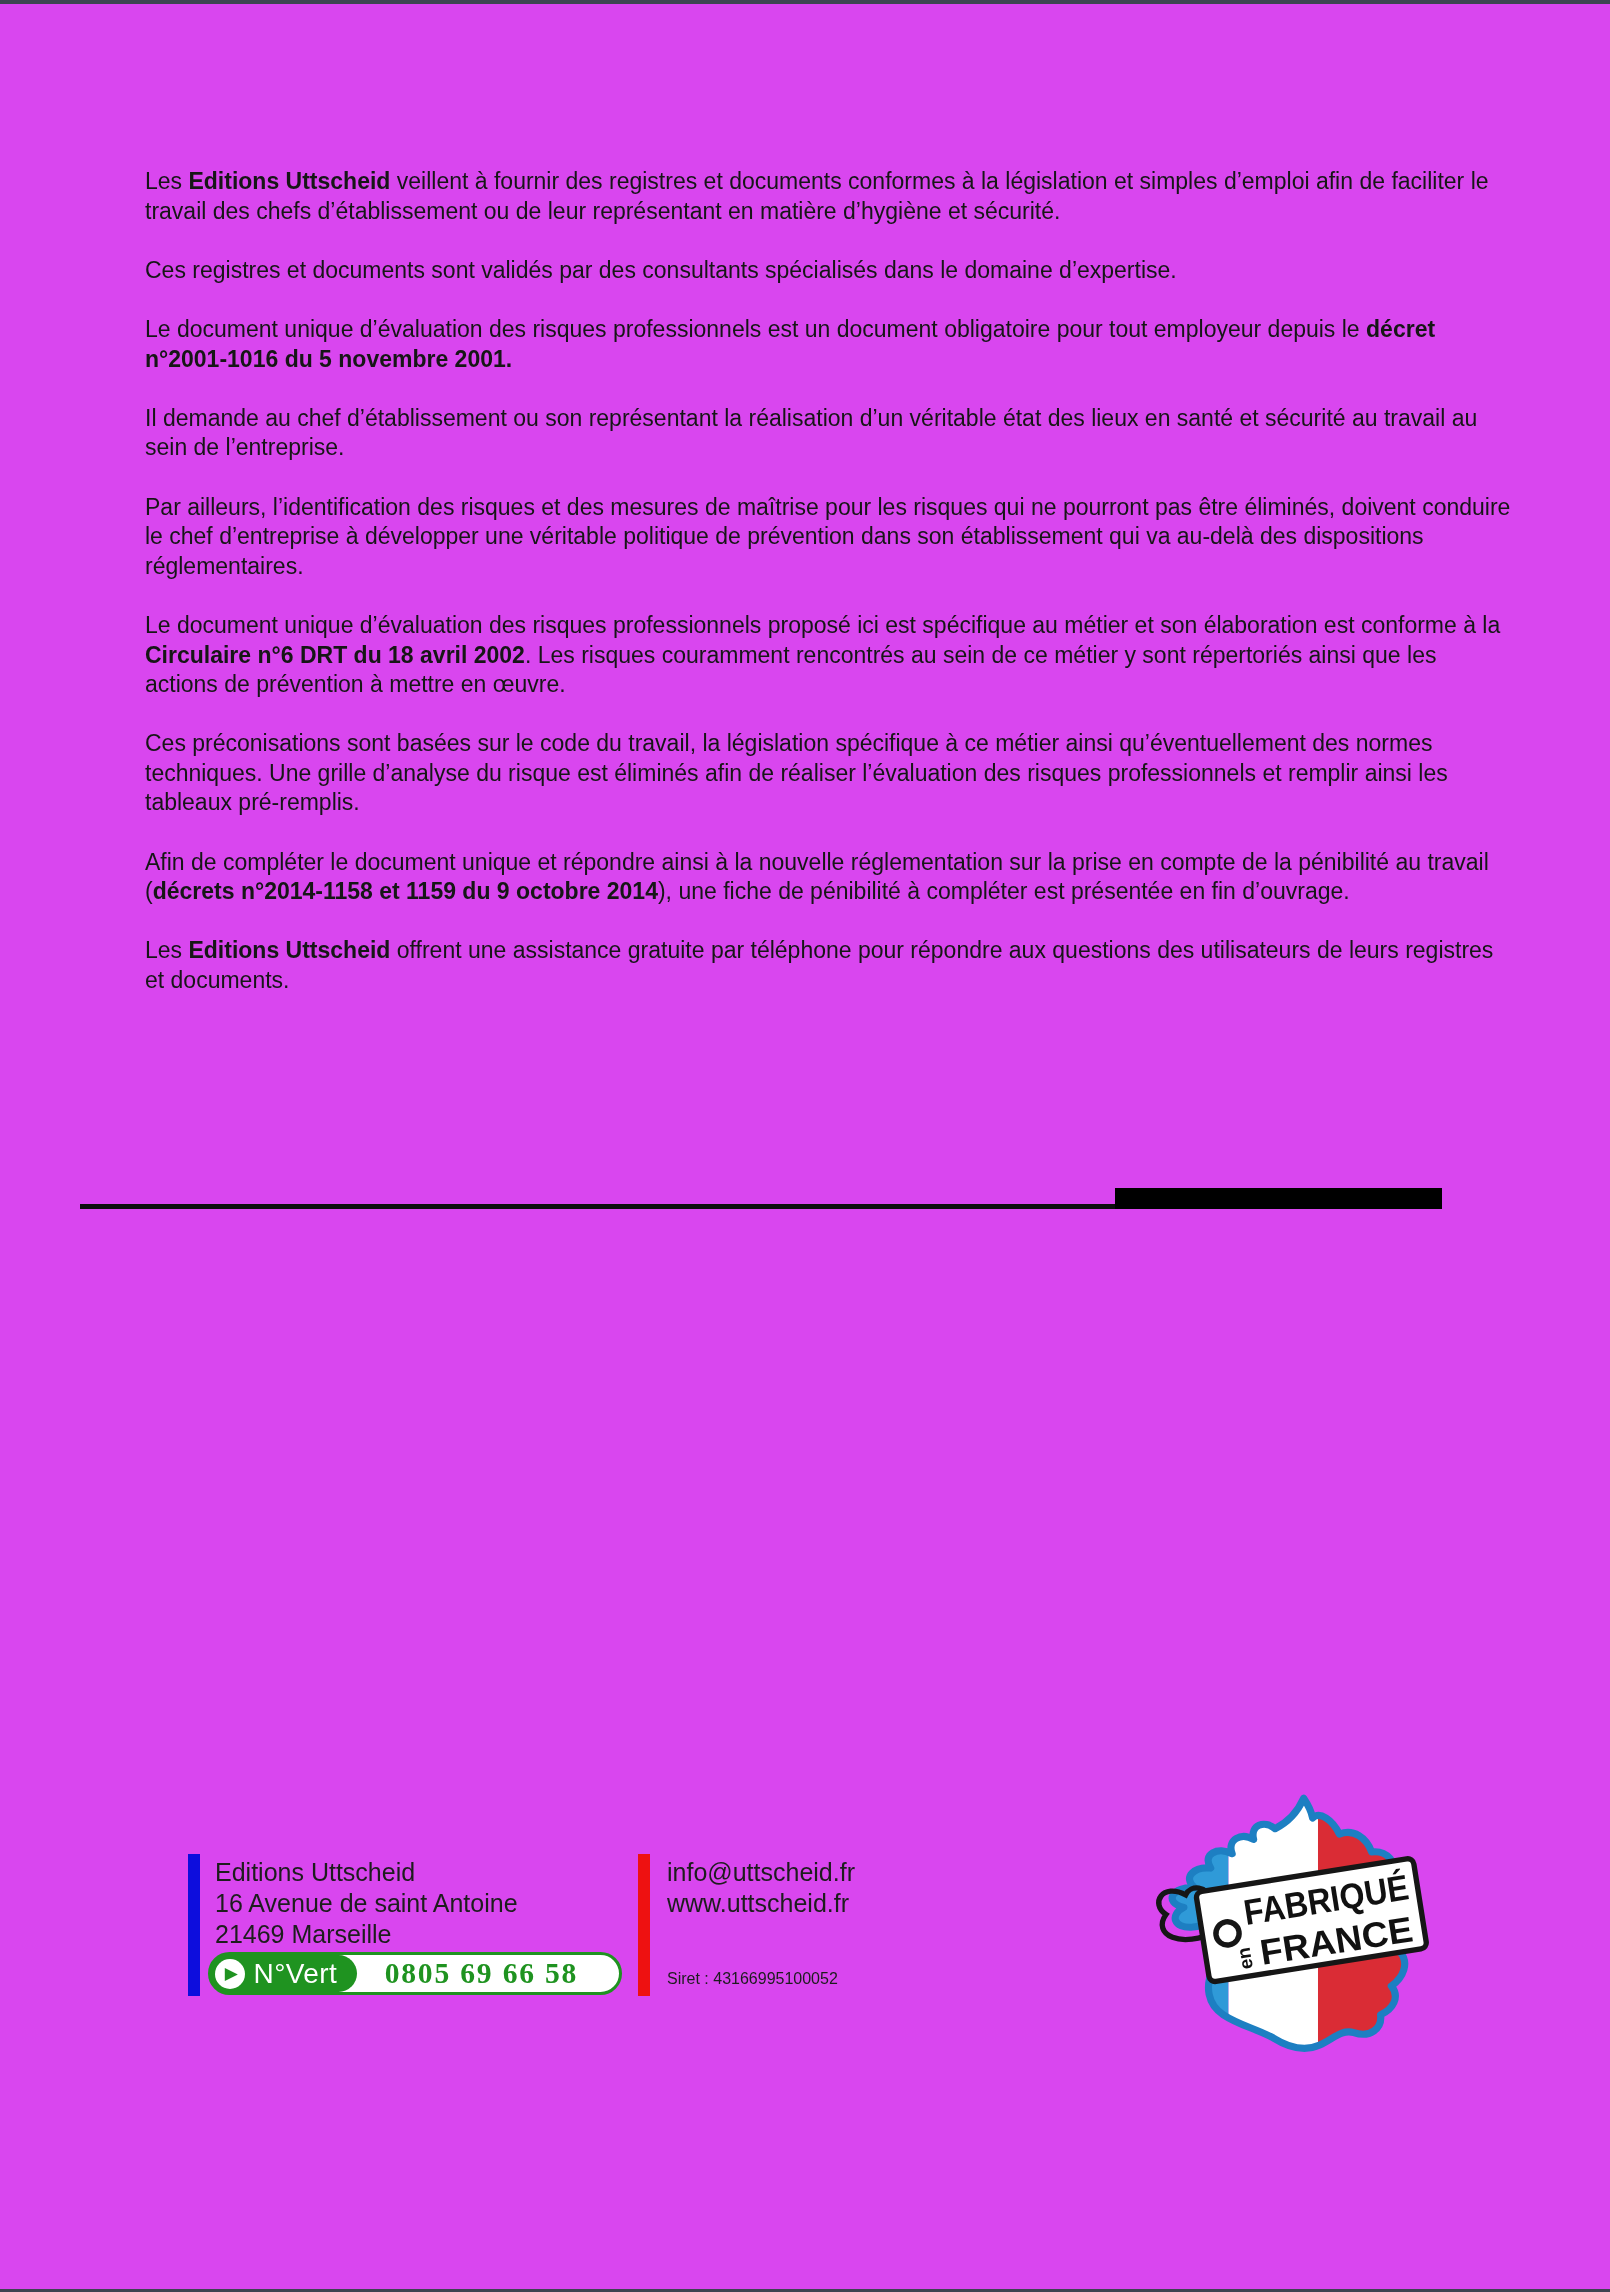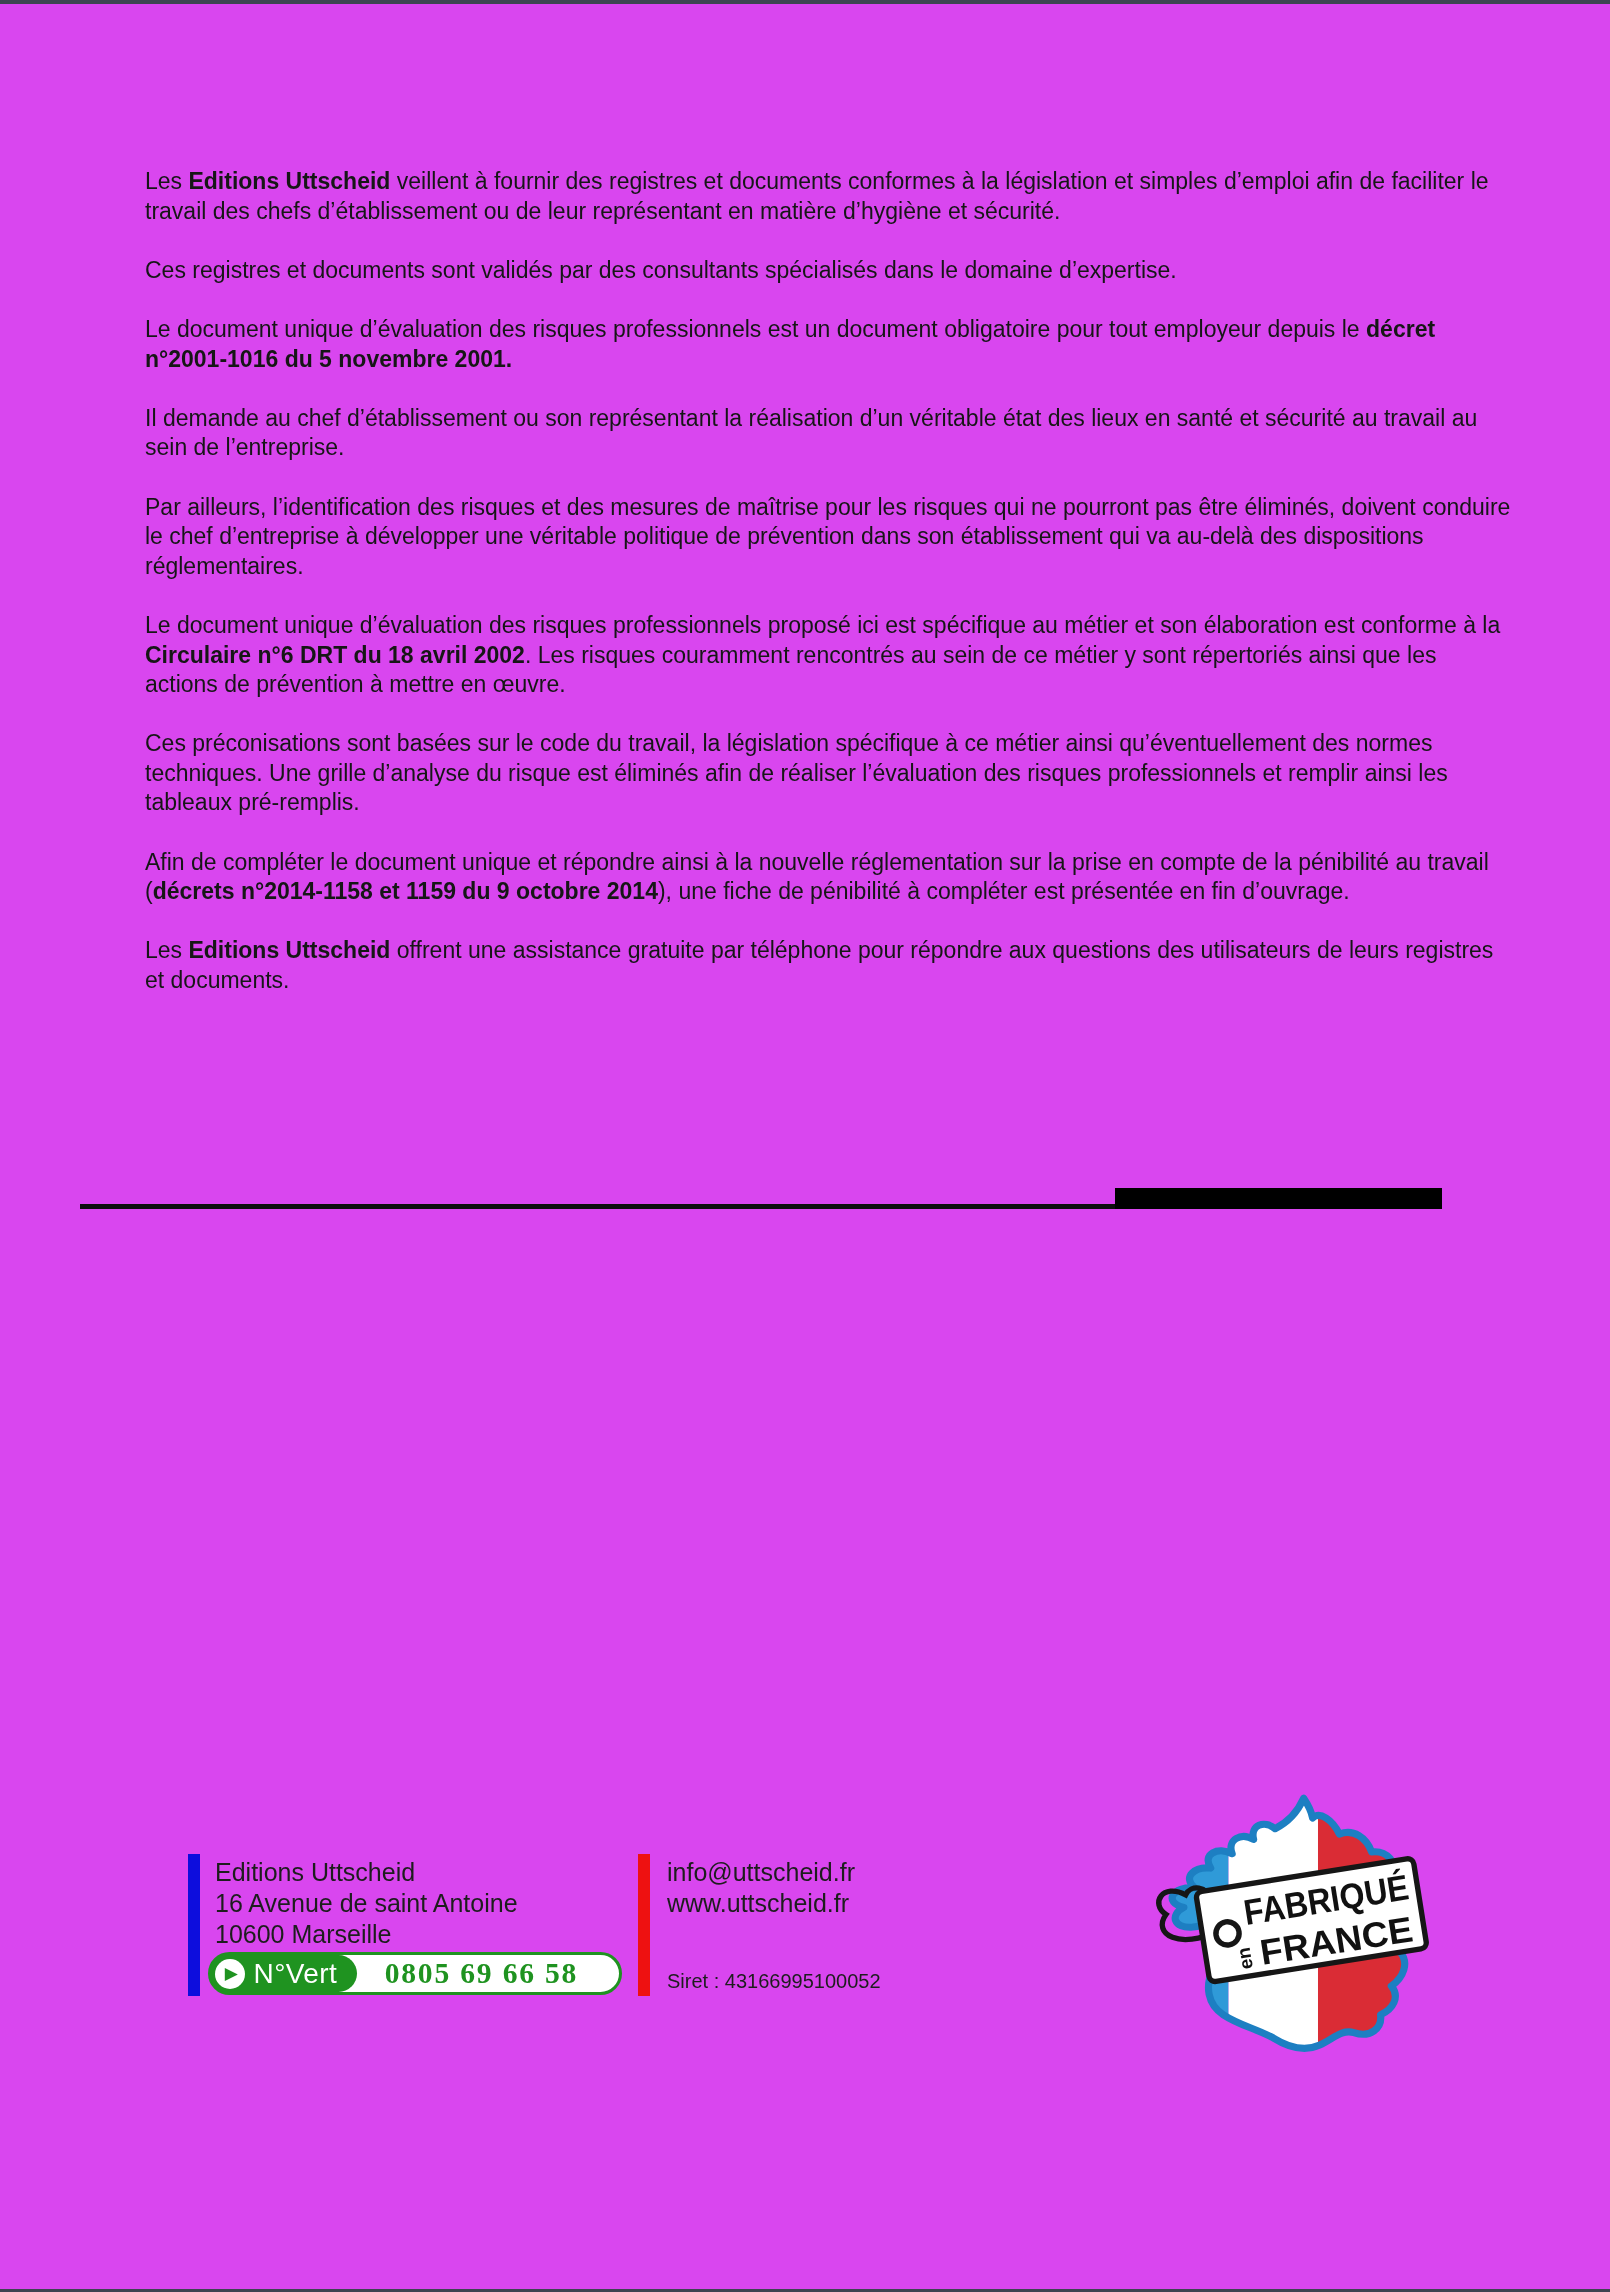--- a/index.html
+++ b/index.html
@@ -36,21 +36,21 @@
   .addr-block {
     position:absolute; left:215px; top:1857px;
     font-size:25px; line-height:31px; color:#1d1d1d;
   }
   .contact-block {
     position:absolute; left:667px; top:1857px;
     font-size:25px; line-height:31px; color:#1d1d1d;
   }
   .siret {
     position:absolute; left:667px; top:1970px;
-    font-size:20px; color:#1d1d1d;
+    font-size:16px; color:#1d1d1d;
   }
 
   .nvert {
     position:absolute; left:208px; top:1952px;
     width:414px; height:43px;
     background:#ffffff;
     border:3.6px solid #1f9320;
     border-radius:25px;
     display:flex; align-items:stretch;
   }
@@ -99,21 +99,21 @@
       <p class="para"><span>Les </span><b>Editions Uttscheid</b><span> offrent une assistance gratuite par téléphone pour répondre aux questions des utilisateurs de leurs registres et documents.</span></p>
     </div>
 
   <div class="divider-thin"></div>
   <div class="divider-thick"></div>
 
   <div class="vbar blue"></div>
   <div class="addr-block">
     <div>Editions Uttscheid</div>
     <div>16 Avenue de saint Antoine</div>
-    <div>10600 Marseille</div>
+    <div>21469 Marseille</div>
   </div>
 
   <div class="nvert">
     <div class="nvert-left">
       <span class="nvert-circle">▶</span>
       <span class="nvert-label">N°Vert</span>
     </div>
     <div class="nvert-number">0805 69 66 58</div>
   </div>
 

